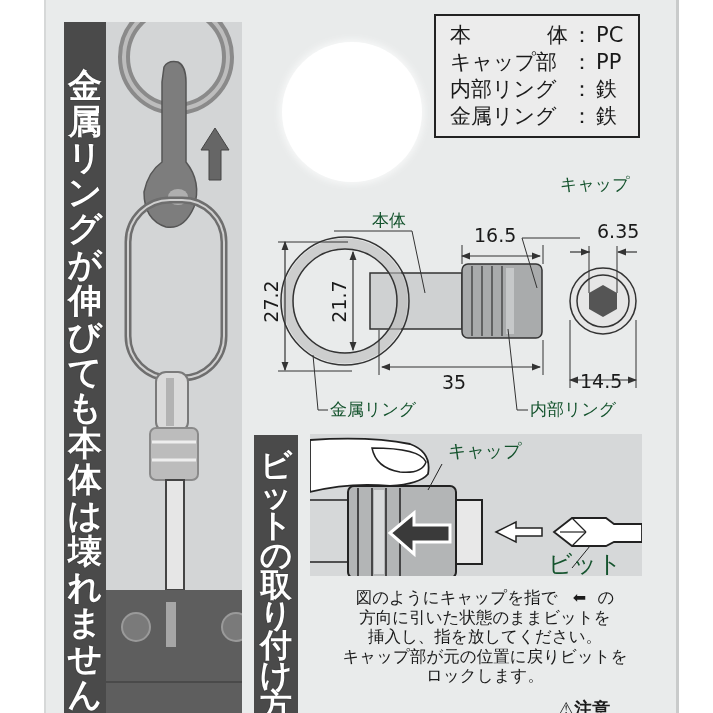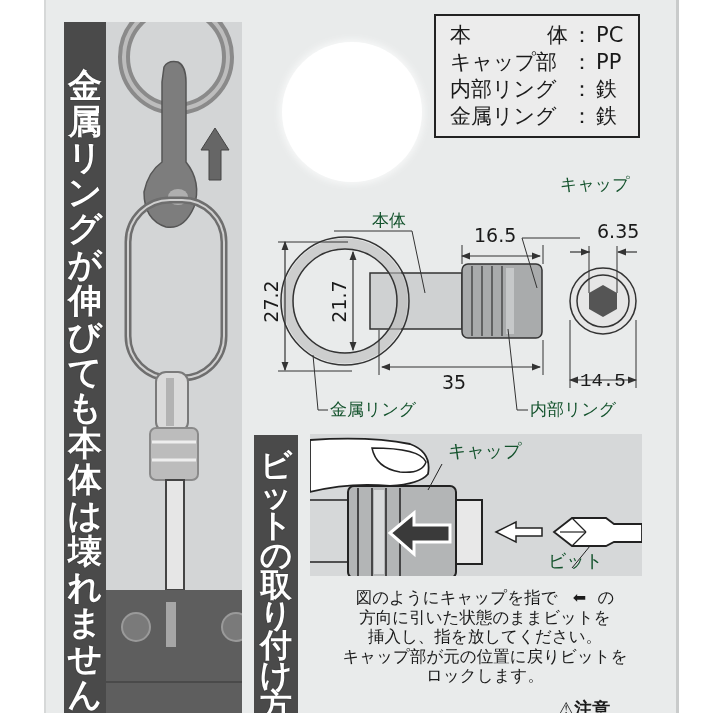--- a/index.html
+++ b/index.html
@@ -172,21 +172,21 @@
     <polyline points="262,78 320,78" fill="none" stroke="#333" stroke-width="1"></polyline>
     <polyline points="262,78 277,128" fill="none" stroke="#333" stroke-width="1"></polyline>
     <polyline points="53,195 58,250 68,250" fill="none" stroke="#333" stroke-width="1"></polyline>
     <polyline points="248,169 257,250 268,250" fill="none" stroke="#333" stroke-width="1"></polyline>
   </svg>
   <span class="dim" style="left:-10px;top:132px;transform:rotate(-90deg);">27.2</span>
   <span class="dim" style="left:58px;top:132px;transform:rotate(-90deg);">21.7</span>
   <span class="dim" style="left:214px;top:66px;">16.5</span>
   <span class="dim" style="left:182px;top:213px;">35</span>
   <span class="dim" style="left:317px;top:62px;margin-left:20px;">6.35</span>
-  <span class="dim" style="left:320px;top:212px;font-family:Liberation Mono, monospace;">14.5</span>
+  <span class="dim" style="left:320px;top:212px;">14.5</span>
   <span class="lbl" style="left:112px;top:52px;">本体</span>
   <span class="lbl" style="left:300px;top:16px;">キャップ</span>
   <span class="lbl" style="left:70px;top:241px;">金属リング</span>
   <span class="lbl" style="left:270px;top:241px;">内部リング</span>
 </div>
 
 <div class="vbanner" style="left:254px;top:435px;width:44px;height:278px;padding-top:14px;box-sizing:border-box;">
   <span style="font-size:32px;height:30px;">ビ</span>
   <span style="font-size:32px;height:30px;">ッ</span>
   <span style="font-size:32px;height:30px;">ト</span>
@@ -227,21 +227,21 @@
       <polygon points="244,98 262,84 296,84 304,90 332,90 332,108 304,108 296,112 262,112" fill="#ffffff" stroke="#222" stroke-width="1.8"></polygon>
       <line x1="262" y1="84" x2="276" y2="98" stroke="#222" stroke-width="1.2"></line>
       <line x1="262" y1="112" x2="276" y2="98" stroke="#222" stroke-width="1.2"></line>
       <line x1="250" y1="98" x2="276" y2="98" stroke="#222" stroke-width="1.2"></line>
     </g>
 
     <line x1="132" y1="30" x2="118" y2="56" stroke="#222" stroke-width="1"></line>
     <line x1="280" y1="112" x2="262" y2="134" stroke="#222" stroke-width="1"></line>
   </svg>
   <span class="lbl" style="left:138px;top:8px;font-size:18px;">キャップ</span>
-  <span class="lbl" style="left:238px;top:118px;font-size:18px;">ビット</span>
+  <span class="lbl" style="left:238px;top:118px;font-size:24px;">ビット</span>
 </div>
 
 <div class="instructions">
   <p>
     <span>図のようにキャップを指で</span>
     <span style="display:inline-block;font-size:16px;margin:0 6px 0 10px;">⬅</span>
     <span>の</span>
   </p>
   <p>方向に引いた状態のままビットを</p>
   <p>挿入し、指を放してください。</p>

